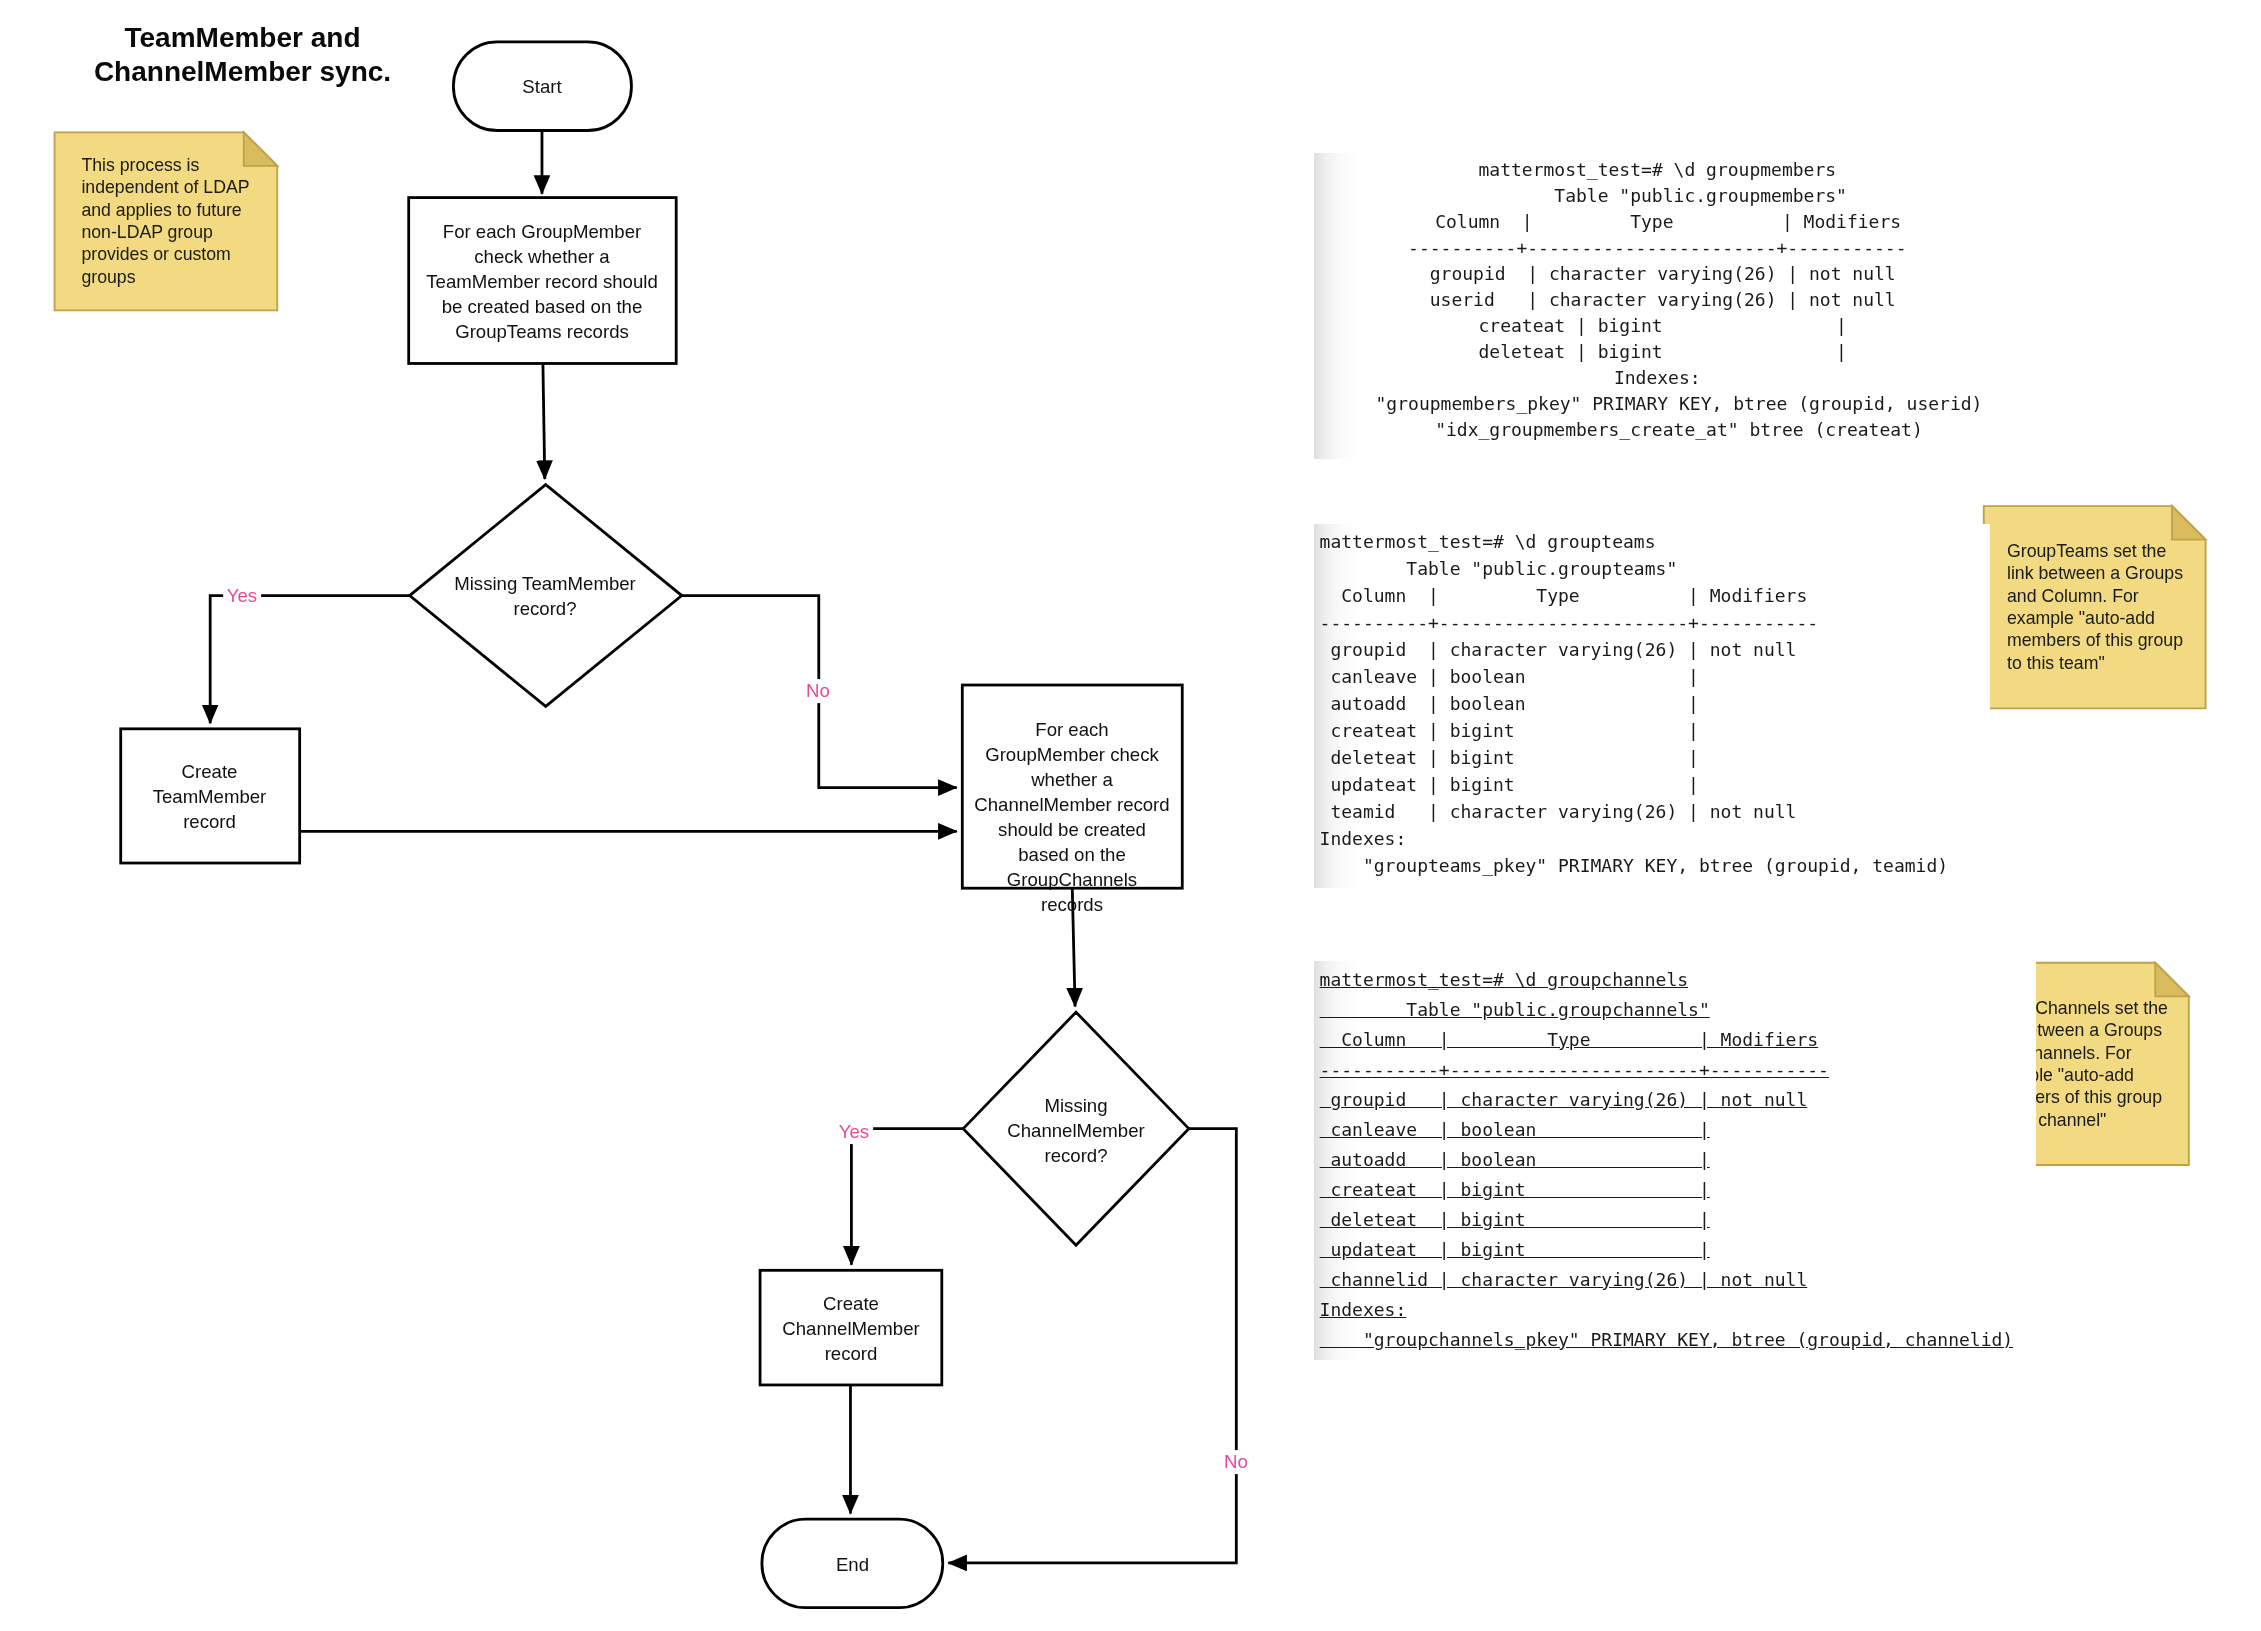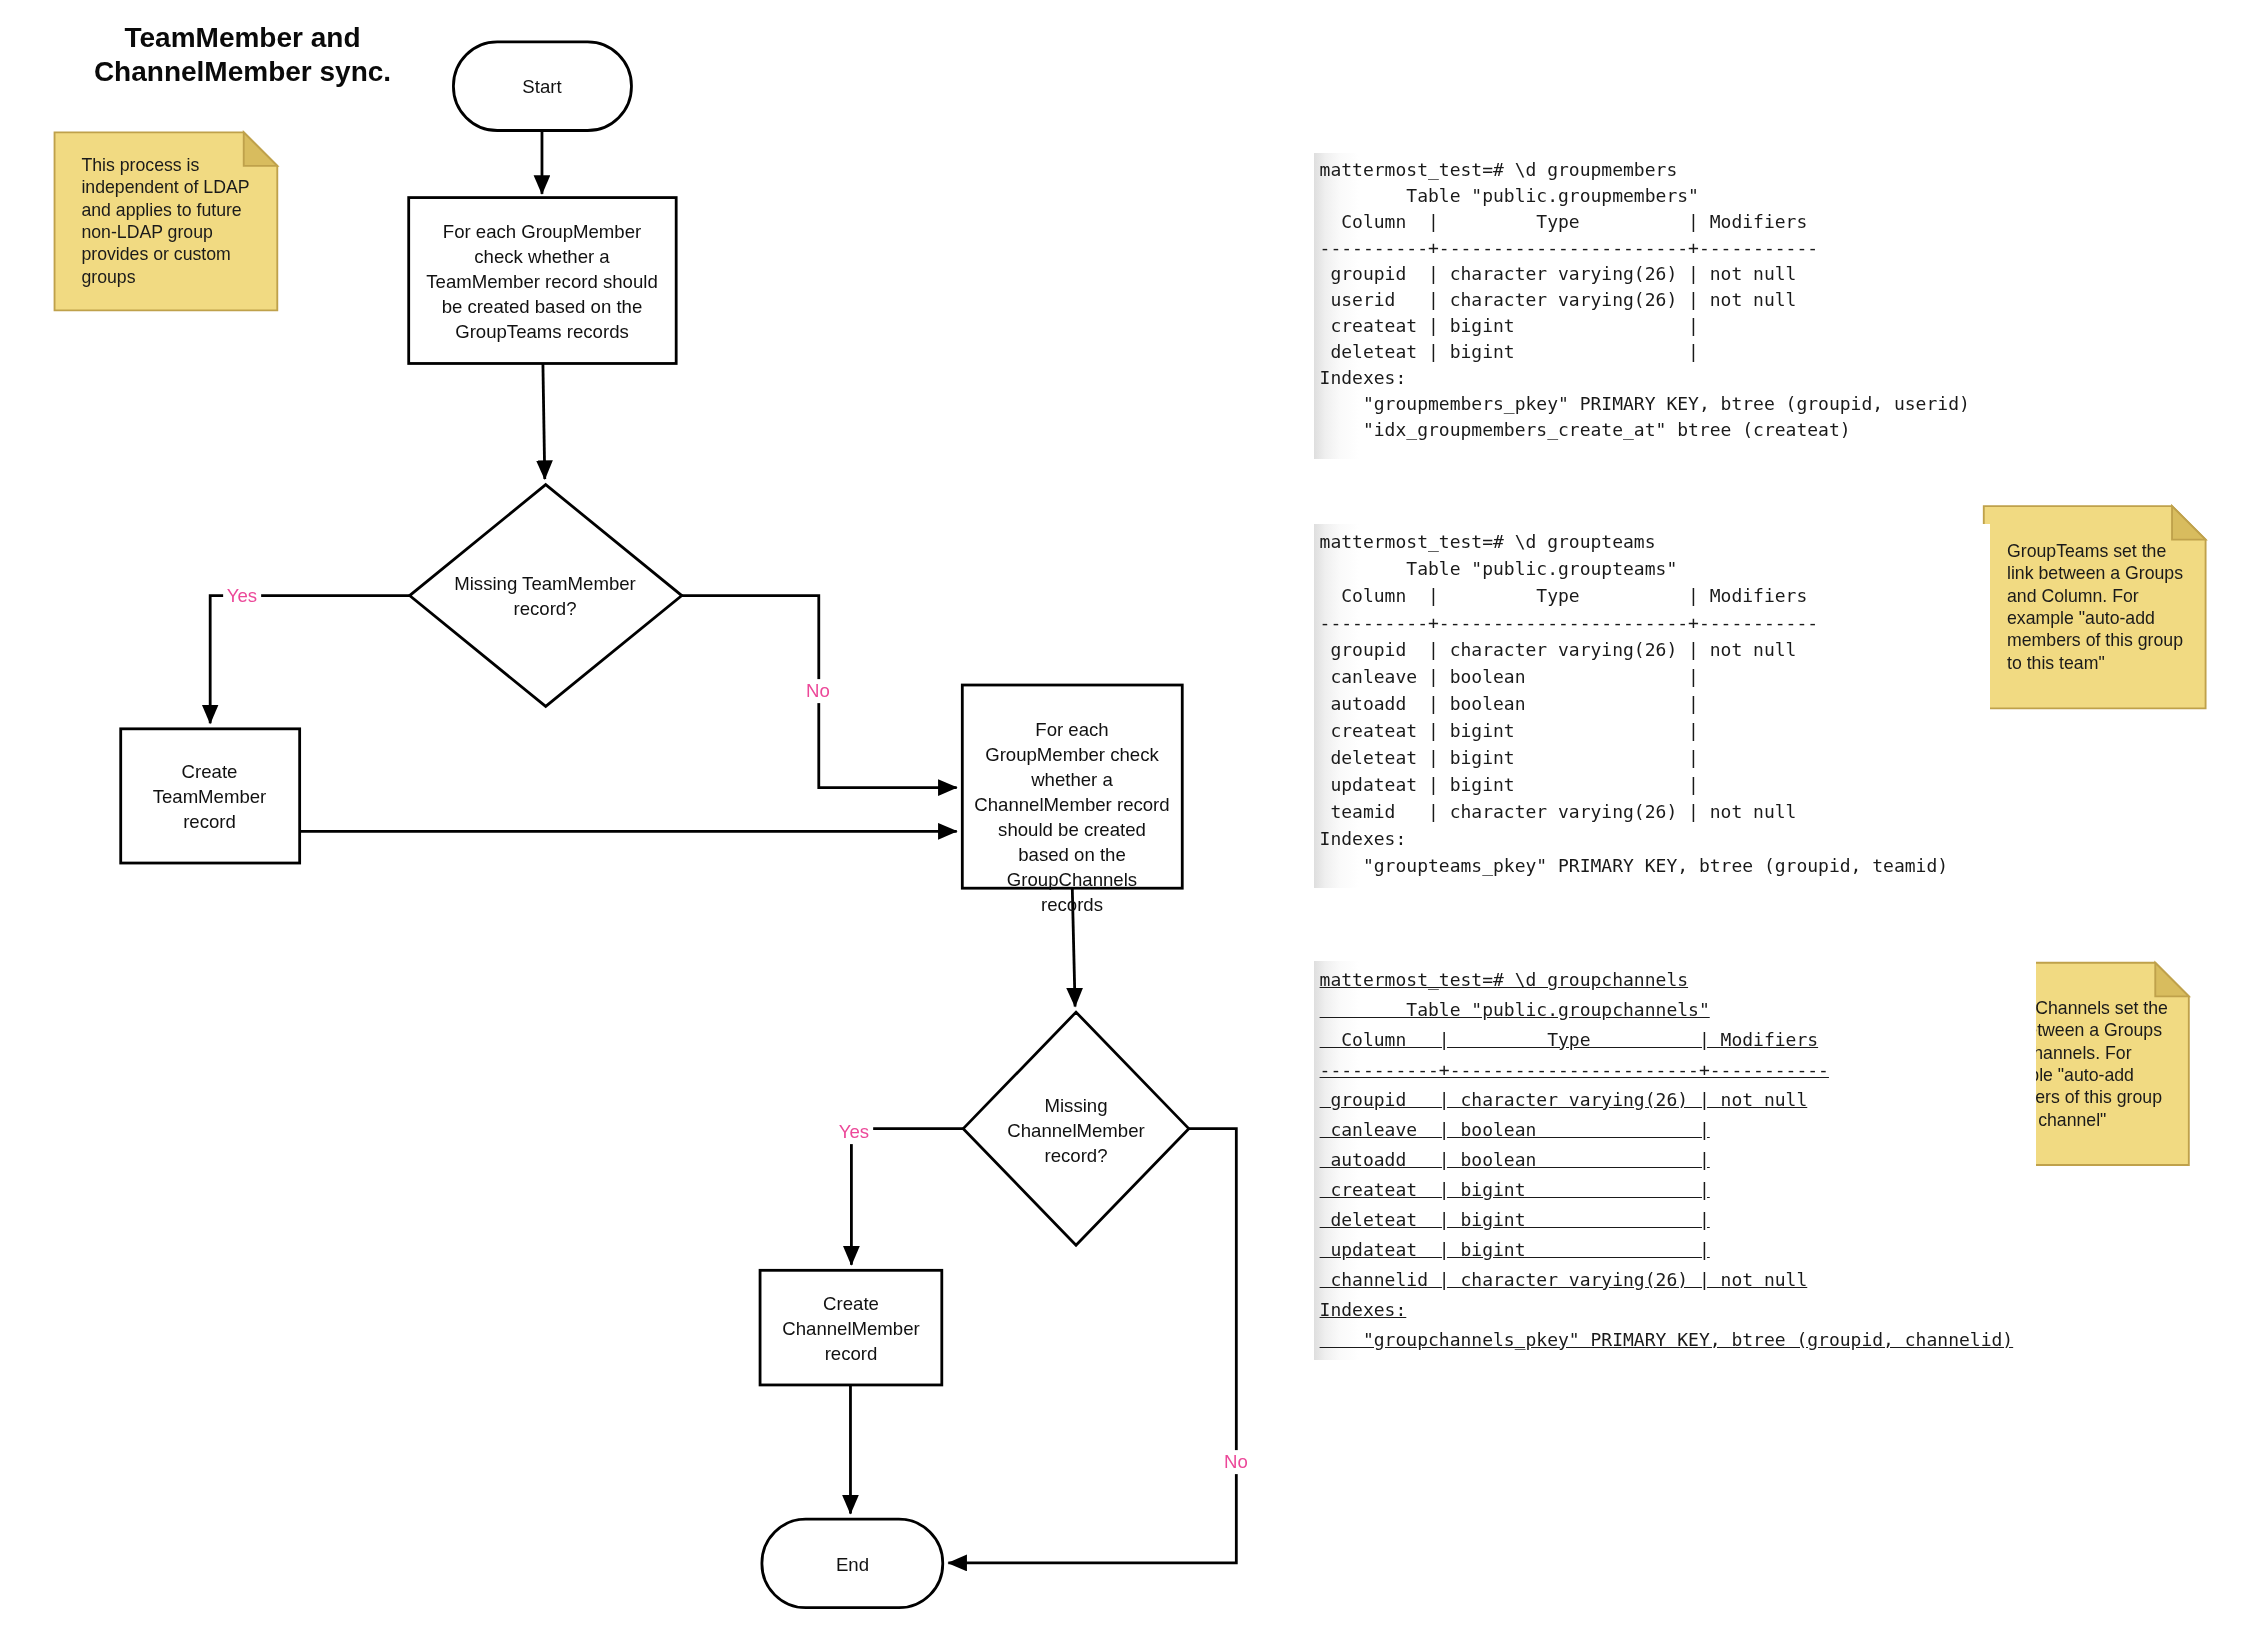--- a/index.html
+++ b/index.html
@@ -13,21 +13,21 @@
               text-align:center;white-space:pre-line;font-size:18.6px;line-height:25px;color:#111;}
   .edge-label{position:absolute;background:#ffffff;padding:0.9px 3.7px;font-size:18.6px;color:#ec4899;
               transform:translate(-50%,-50%);}
   .page-title{position:absolute;left:54px;top:20.5px;width:377px;text-align:center;
               font-size:28px;line-height:34px;font-weight:bold;white-space:pre-line;color:#0a0a0a;}
   .sticky-text{position:absolute;display:flex;align-items:center;justify-content:center;
                text-align:left;white-space:pre-line;font-size:17.7px;line-height:22.4px;color:#1a1a1a;}
   .codeblock{position:absolute;background:linear-gradient(90deg,#dedede 0px,#efefef 11.2px,#fafafa 26px,#ffffff 45px);}
   .codeblock pre{margin:0;padding:3.7px 0 9.3px 5.6px;font-family:"DejaVu Sans Mono",monospace;
                  font-size:18px;color:#1a1a1a;white-space:pre;}
-  .lh28 pre{line-height:26px;}
+  .lh28 pre{line-height:26px;text-align:center;}
   .lh29 pre{line-height:27px;}
   .lh32 pre{line-height:30px;text-decoration:underline;}
 </style>
 </head>
 <body>
 
 <div class="canvas">
 
   <svg class="geom" width="2262" height="1631" viewBox="0 0 2426 1750">
     <defs>

